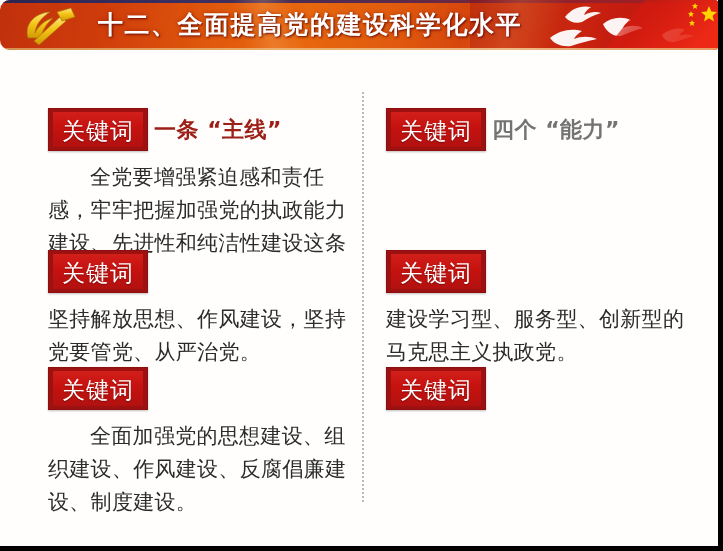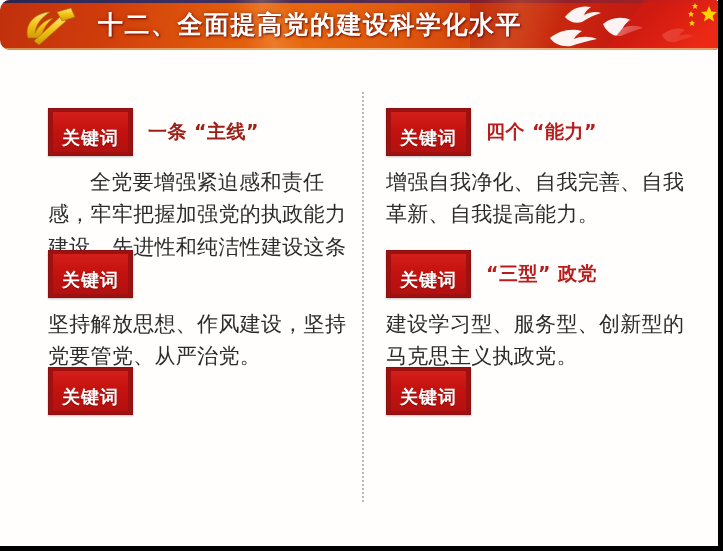--- a/index.html
+++ b/index.html
@@ -72,37 +72,37 @@
   .kw-head{display:flex;align-items:center;}
   .kw-badge{
     display:inline-block;
     padding:3px 4px;
     background:#9d1111;
     border:1px solid #8d0f0f;
     box-shadow:0 1px 2px rgba(0,0,0,.25);
   }
   .kw-badge-inner{
     display:block;
-    padding:16px 9px 3px 9px;
+    padding:6px 9px 3px 9px;
     background:linear-gradient(180deg,#d31f1a 0%,#c5120f 45%,#b21110 100%);
     color:#ffffff;
-    font-size:18px;font-weight:bold;
+    font-size:23px;font-weight:normal;
     letter-spacing:1px;
     line-height:1.15;
     text-shadow:0 1px 1px rgba(80,0,0,.5);
     white-space:nowrap;
   }
   .kw-title{
-    margin-left:15px;
-    font-size:19px;font-weight:bold;
+    margin-left:6px;
+    font-size:22px;font-weight:bold;
     letter-spacing:.5px;
     white-space:nowrap;
   }
   .kw-title.dark{color:#9c2018;}
-  .kw-title.bright{color:#b91c1c;}
+  .kw-title.bright{color:#737373;}
 
   .body-text{
     margin-top:10px;
     font-size:21px;
     line-height:1.55;
     color:#2b2b2b;
     letter-spacing:.3px;
   }
   .body-text.indent{text-indent:2em;}
 </style>
@@ -192,42 +192,41 @@
       </div>
       <div class="body-text">坚持解放思想、作风建设，坚持党要管党、从严治党。</div>
     </div>
 
     <div class="section" style="left:0;top:367px;width:300px;">
       <div class="kw-head">
         <span class="kw-badge">
           <span class="kw-badge-inner">关键词</span>
         </span>
       </div>
+      <div class="body-text indent">全面加强党的思想建设、组织建设、作风建设、反腐倡廉建设、制度建设。</div>
     </div>
 
   </div>
 
   <div class="col col-right">
 
     <div class="section" style="left:0;top:108px;width:300px;">
       <div class="kw-head">
         <span class="kw-badge">
           <span class="kw-badge-inner">关键词</span>
         </span>
         <span class="kw-title bright">四个 “能力”</span>
       </div>
-      <div class="body-text">增强自我净化、自我完善、自我革新、自我提高能力。</div>
     </div>
 
     <div class="section" style="left:0;top:250px;width:300px;">
       <div class="kw-head">
         <span class="kw-badge">
           <span class="kw-badge-inner">关键词</span>
         </span>
-        <span class="kw-title bright">“三型” 政党</span>
       </div>
       <div class="body-text">建设学习型、服务型、创新型的马克思主义执政党。</div>
     </div>
 
     <div class="section" style="left:0;top:367px;width:300px;">
       <div class="kw-head">
         <span class="kw-badge">
           <span class="kw-badge-inner">关键词</span>
         </span>
       </div>

